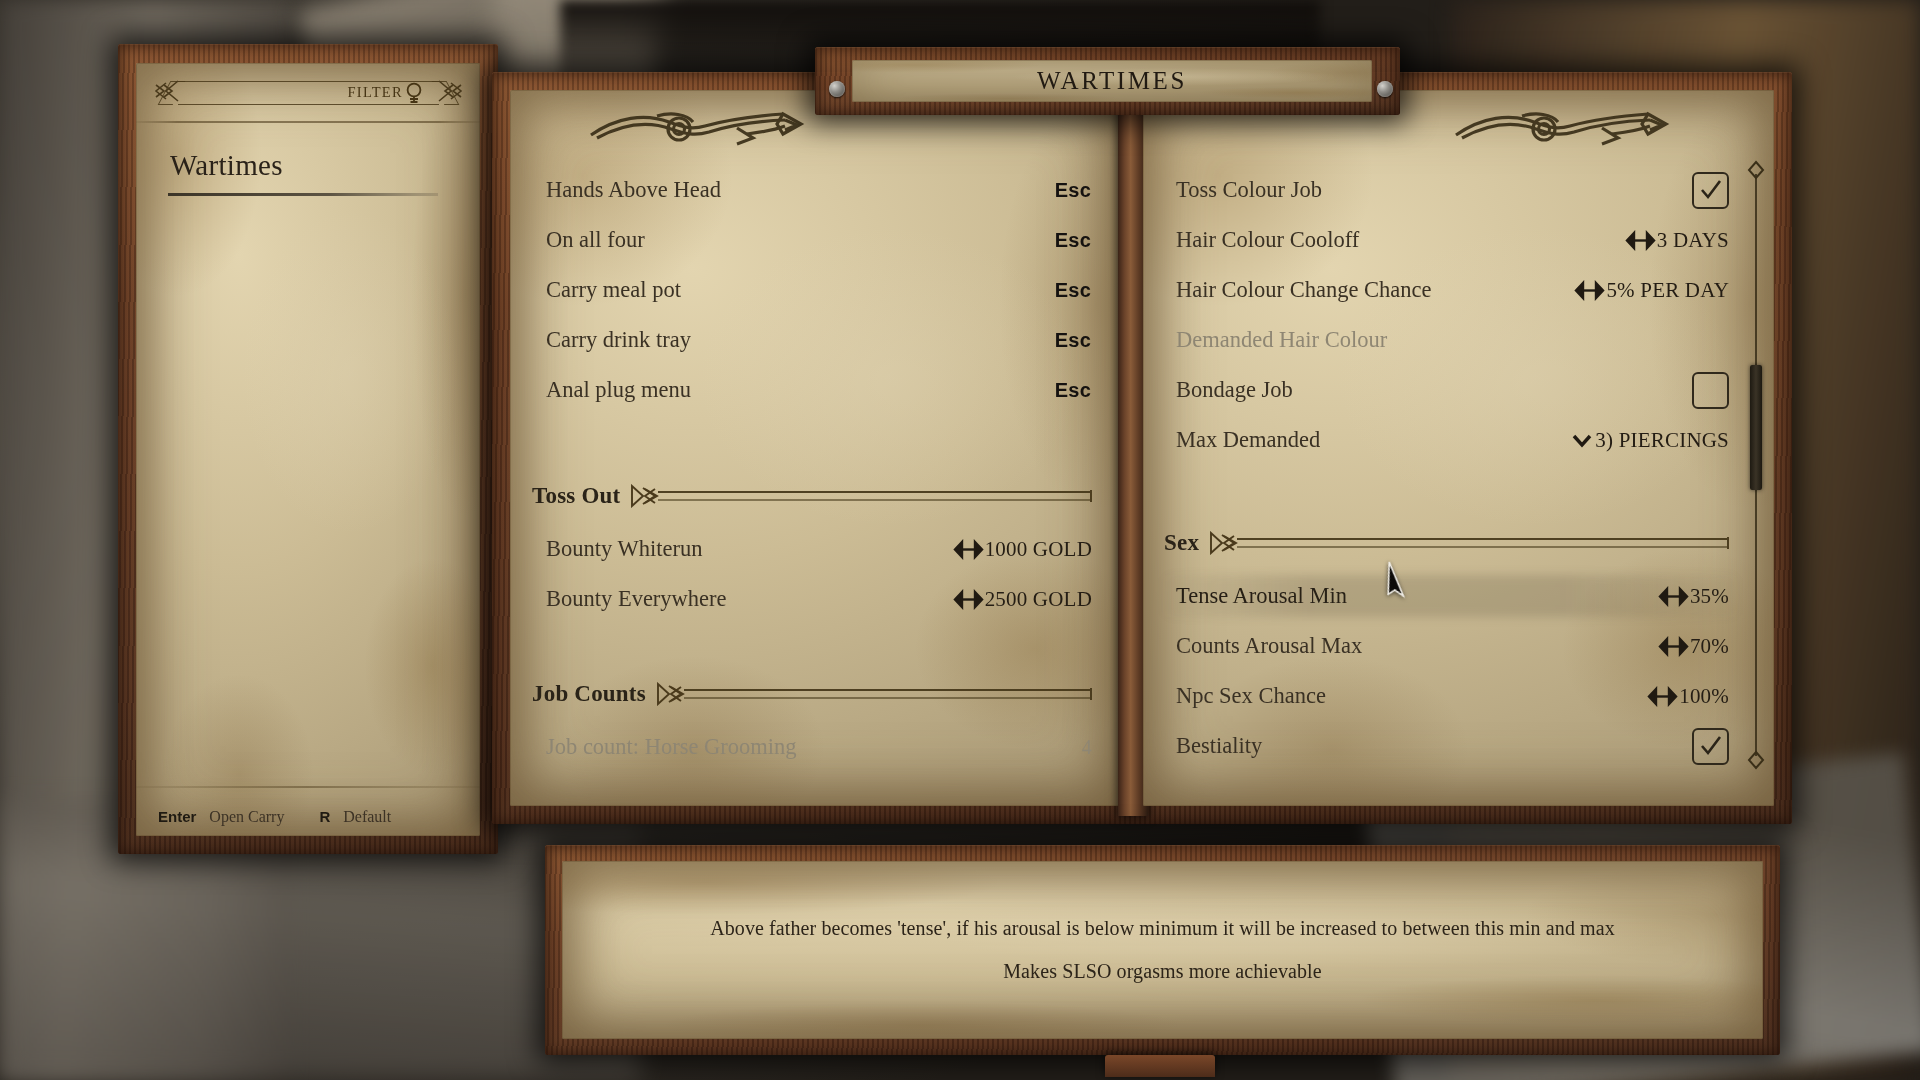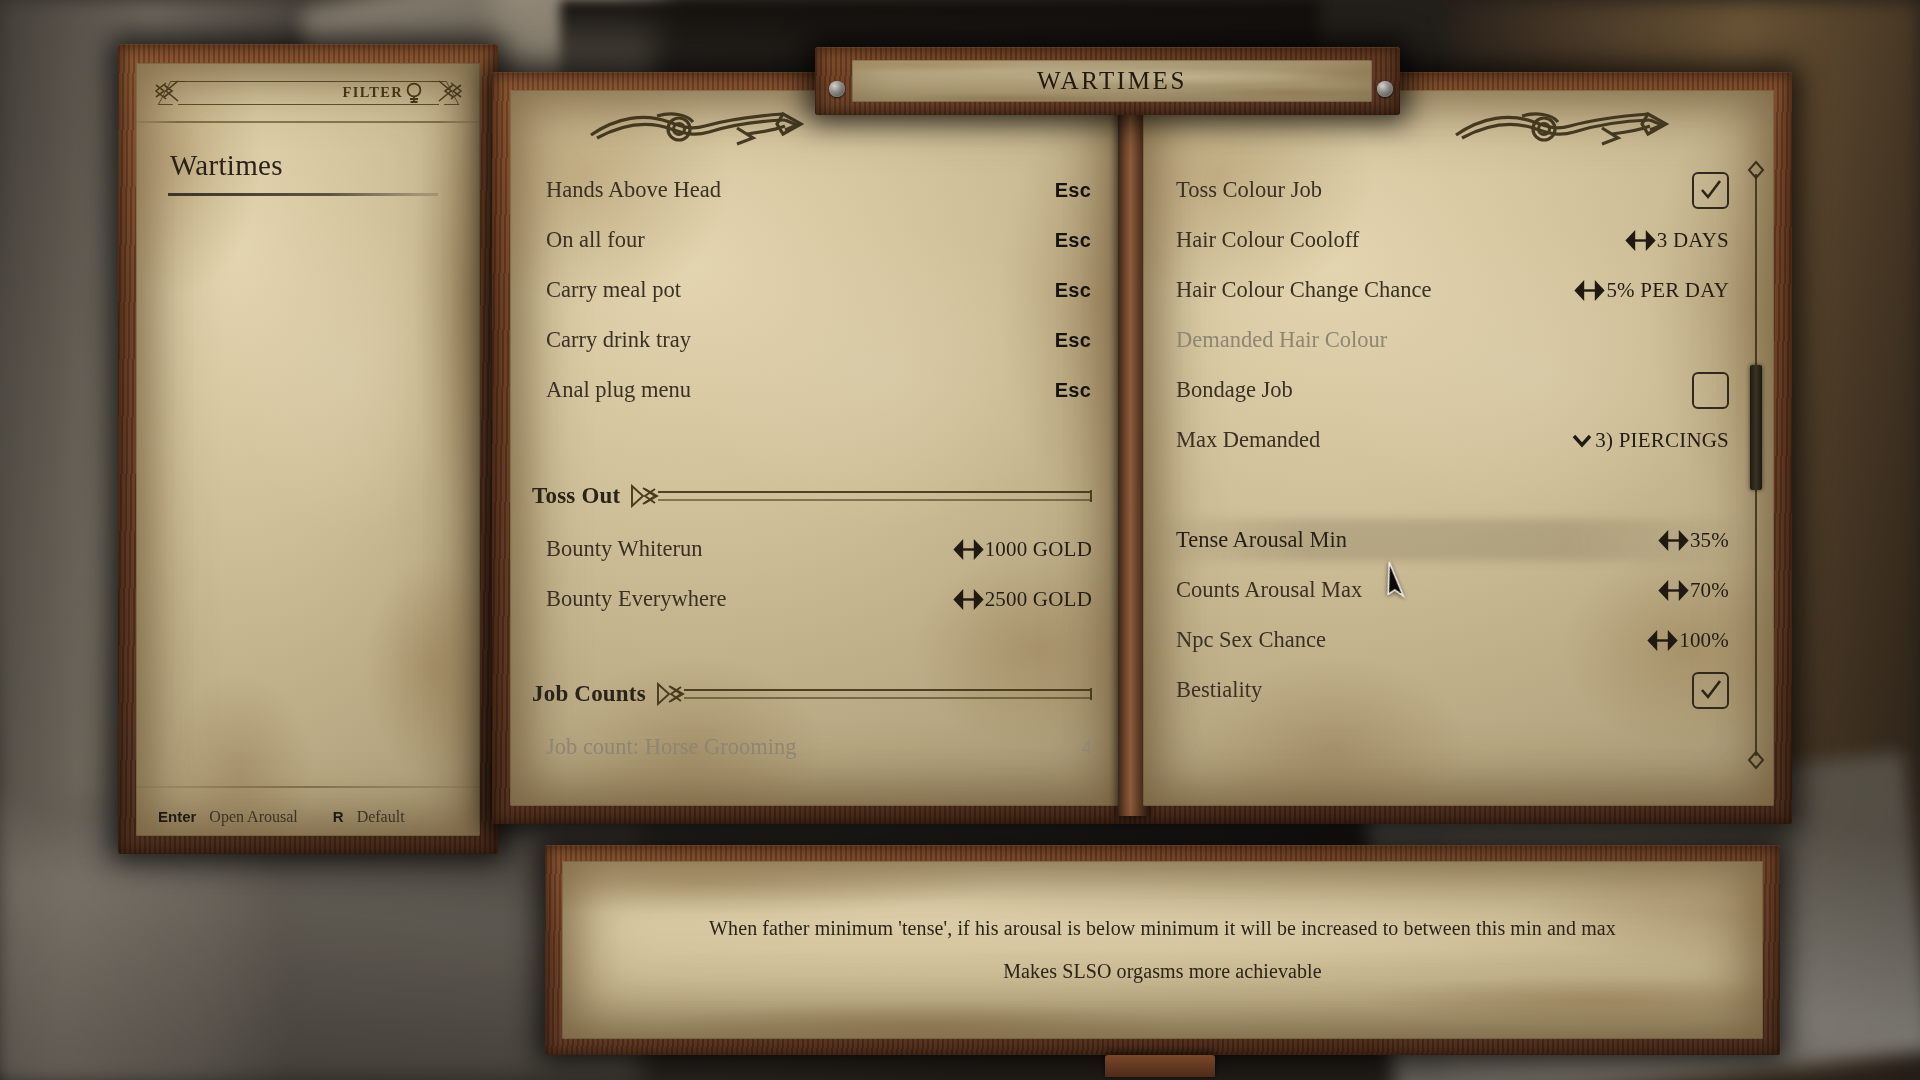--- a/index.html
+++ b/index.html
@@ -84,21 +84,21 @@
   .filter-rail{position:absolute;left:22px;right:22px;top:10px;height:22px;
     border-top:1.5px solid rgba(74,58,26,.85);border-bottom:1.5px solid rgba(74,58,26,.85);}
   .filter-rail::before,.filter-rail::after{content:"";position:absolute;top:-1.5px;width:14px;height:22px;}
   .filter-rail::before{left:-14px;border-top:1.5px solid rgba(74,58,26,.85);border-left:1.5px solid rgba(74,58,26,.85);
     transform:skewX(-28deg);border-bottom:1.5px solid rgba(74,58,26,.85);}
   .filter-rail::after{right:-14px;border-top:1.5px solid rgba(74,58,26,.85);border-right:1.5px solid rgba(74,58,26,.85);
     transform:skewX(28deg);border-bottom:1.5px solid rgba(74,58,26,.85);}
   .knot{position:absolute;top:7px;width:30px;height:26px;color:#4a3a1c;}
   .knot.l{left:-6px;} .knot.r{right:-6px;}
   #filter-label{position:absolute;right:58px;top:13px;font-size:14.5px;letter-spacing:1.3px;
-    color:#463515;font-family:"Liberation Serif",serif;font-weight:bold;}
+    color:#463515;font-family:"Liberation Serif",serif;}
   #filter-glyph{position:absolute;right:36px;top:10px;width:22px;height:24px;color:#463515;}
 
   #left-sep{position:absolute;left:0;right:0;top:58px;height:2px;
     background:linear-gradient(90deg,rgba(90,72,40,.1),rgba(90,72,40,.65) 12%,rgba(90,72,40,.65) 88%,rgba(90,72,40,.1));}
 
   #mod-name{position:absolute;left:34px;top:86px;font-size:29px;color:#2a2219;letter-spacing:.3px;}
   #mod-underline{position:absolute;left:32px;top:130px;width:270px;height:3px;
     background:linear-gradient(90deg,#3b3428 0%,#5d5443 60%,rgba(93,84,67,.25) 100%);}
 
   #left-footer-rule{position:absolute;left:0;right:0;bottom:48px;height:2px;
@@ -225,21 +225,21 @@
   </div>
 
   <div id="left-sep"></div>
 
   <div id="mod-name">Wartimes</div>
   <div id="mod-underline"></div>
 
   <div id="left-footer-rule"></div>
   <div id="left-hints">
     <span class="hint-key">Enter</span>
-    <span class="hint-txt">Open Arousal</span>
+    <span class="hint-txt">Open Carry</span>
     <span class="hint-key">R</span>
     <span class="hint-txt">Default</span>
   </div>
 </div>
 
 <div class="frame" id="body-frame"></div>
 
 <div class="paper" id="left-col-paper">
   <div class="grime"></div>
     <div class="vign"></div>
@@ -411,20 +411,31 @@
     <span class="row-value">
       <svg class="chev" viewBox="0 0 24 18" fill="none" stroke="currentColor" stroke-width="3.4">
           <path d="M4 5 L12 14 L20 5"></path>
         </svg>
       <span>3) PIERCINGS</span>
     </span>
   </div>
 </div>
 
 <div class="rowlist" style="left:1164px;top:515px;width:565px;">
+  <div class="group">
+    <span class="group-label">Sex</span>
+    <svg class="group-knot" viewBox="0 0 30 24" fill="none" stroke="currentColor" stroke-width="1.9">
+      <path d="M2 2 L2 22 L13 12 Z"></path>
+        <path d="M13 4 L25 12 L13 20"></path>
+      <path d="M25 5 L15 12 L25 19"></path>
+        <path d="M15 5 L27 12 L15 19"></path>
+    </svg>
+    <span class="group-rule"></span>
+    <span class="group-cap"></span>
+  </div>
 
   <div style="padding-left:12px;">
     <div class="row hl">
       <span class="row-label">Tense Arousal Min</span>
       <span class="row-value">
         <svg class="spin" viewBox="0 0 31 21" fill="none" stroke="currentColor" stroke-width="2.4">
           <path d="M9 3 L2 10.5 L9 18 Z" fill="currentColor"></path>
           <path d="M22 3 L29 10.5 L22 18 Z" fill="currentColor"></path>
           <path d="M9 10.5 L22 10.5"></path>
         </svg>
@@ -486,21 +497,21 @@
   <div id="title-text">WARTIMES</div>
 </div>
 <div class="rivet" id="rivet-l"></div>
 <div class="rivet" id="rivet-r"></div>
 
 <div class="frame" id="tip-frame"></div>
 <div class="paper" id="tip-paper">
   <div class="grime"></div>
     <div class="vign"></div>
   <div id="tip-lines">
-    <div class="tip-line">When father minimum 'tense', if his arousal is below minimum it will be increased to between this min and max</div>
+    <div class="tip-line">Above father becomes 'tense', if his arousal is below minimum it will be increased to between this min and max</div>
     <div class="tip-line">Makes SLSO orgasms more achievable</div>
   </div>
 </div>
 <div id="tip-tab"></div>
 
 <svg id="cursor" viewBox="0 0 30 34">
   <path d="M3 2 L27 30 L17 27 L12 33 Z" fill="#0d0b09" stroke="#f2efe8" stroke-width="1.6"></path>
 </svg>
 
 </body></html>

